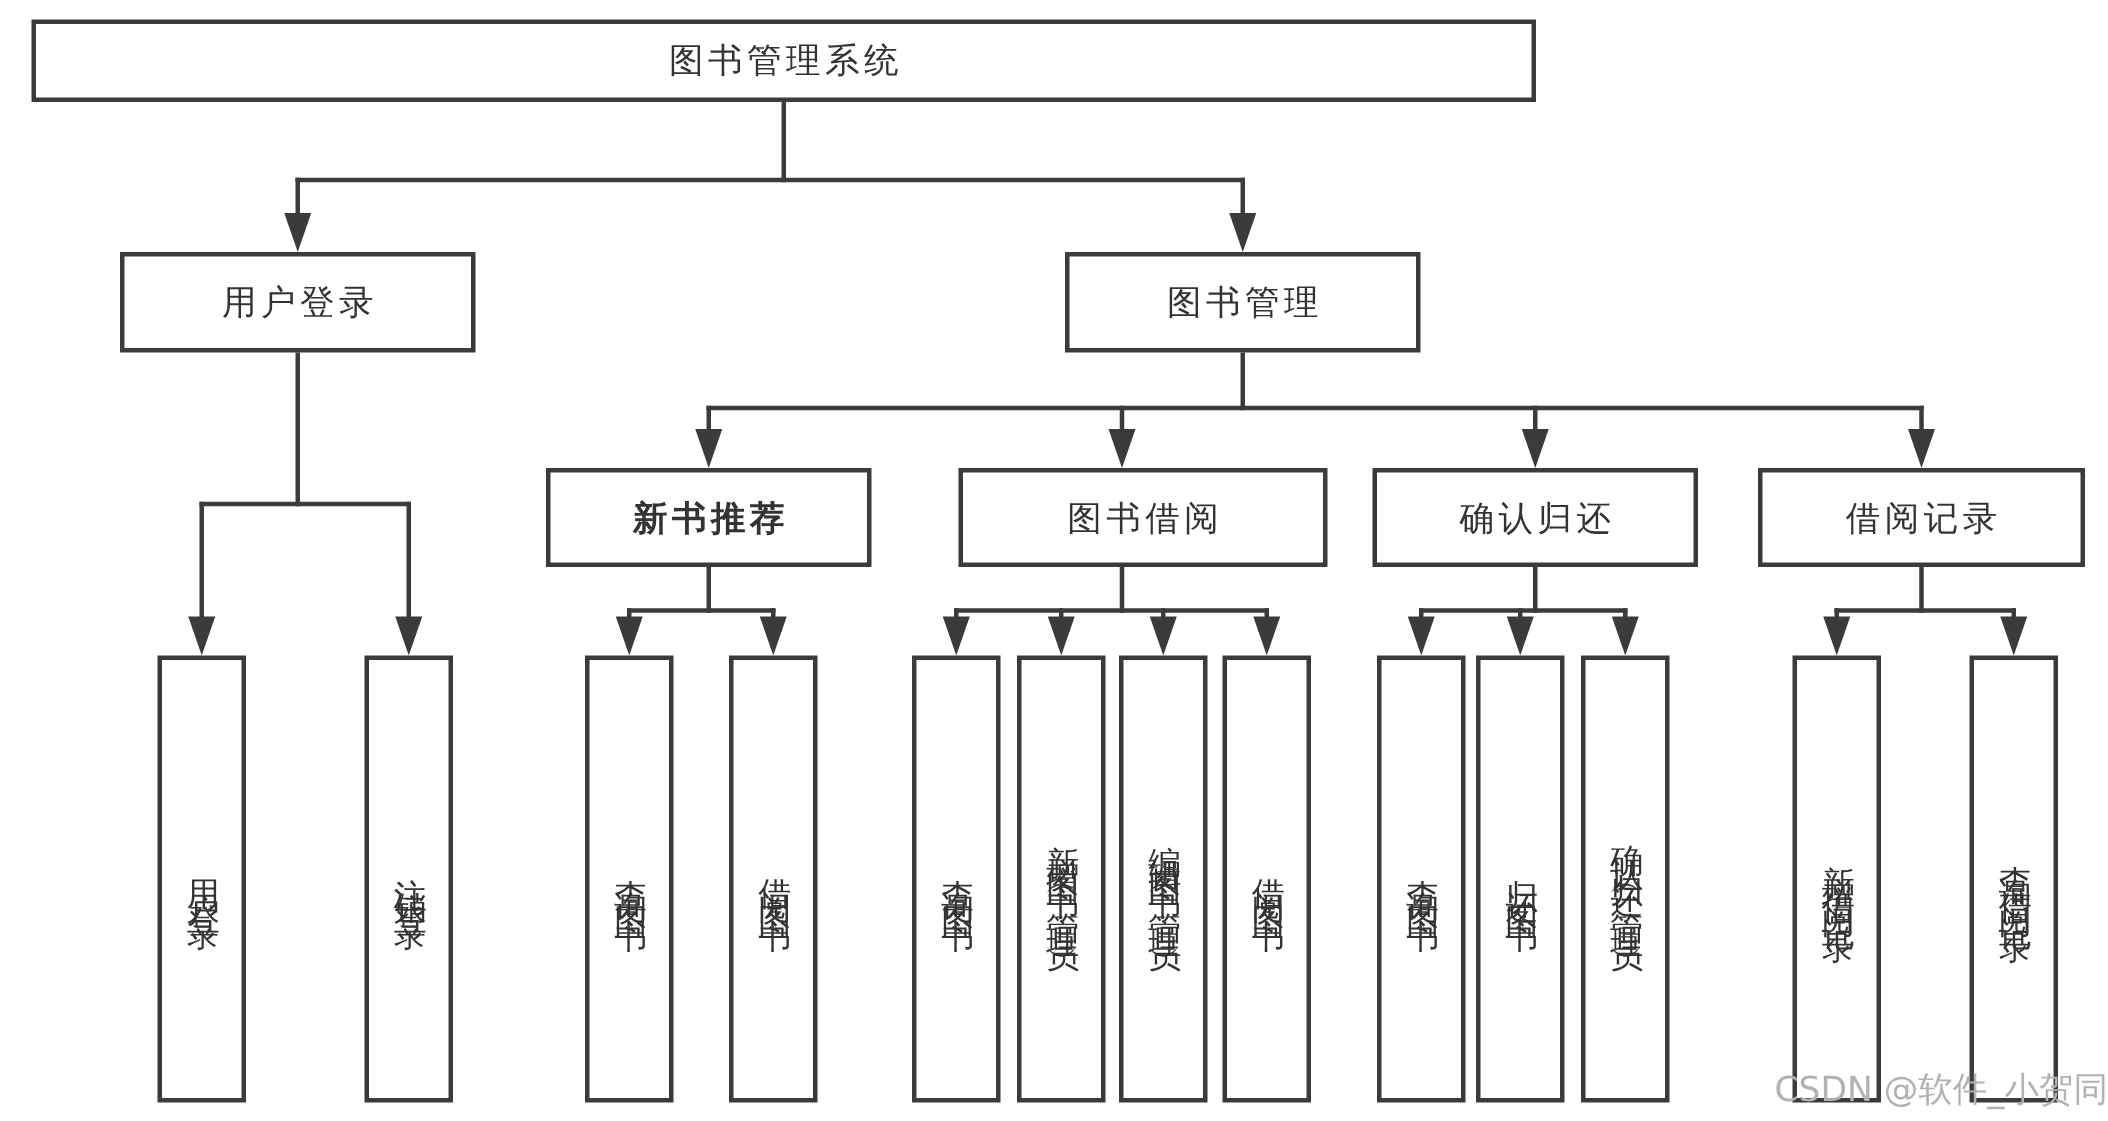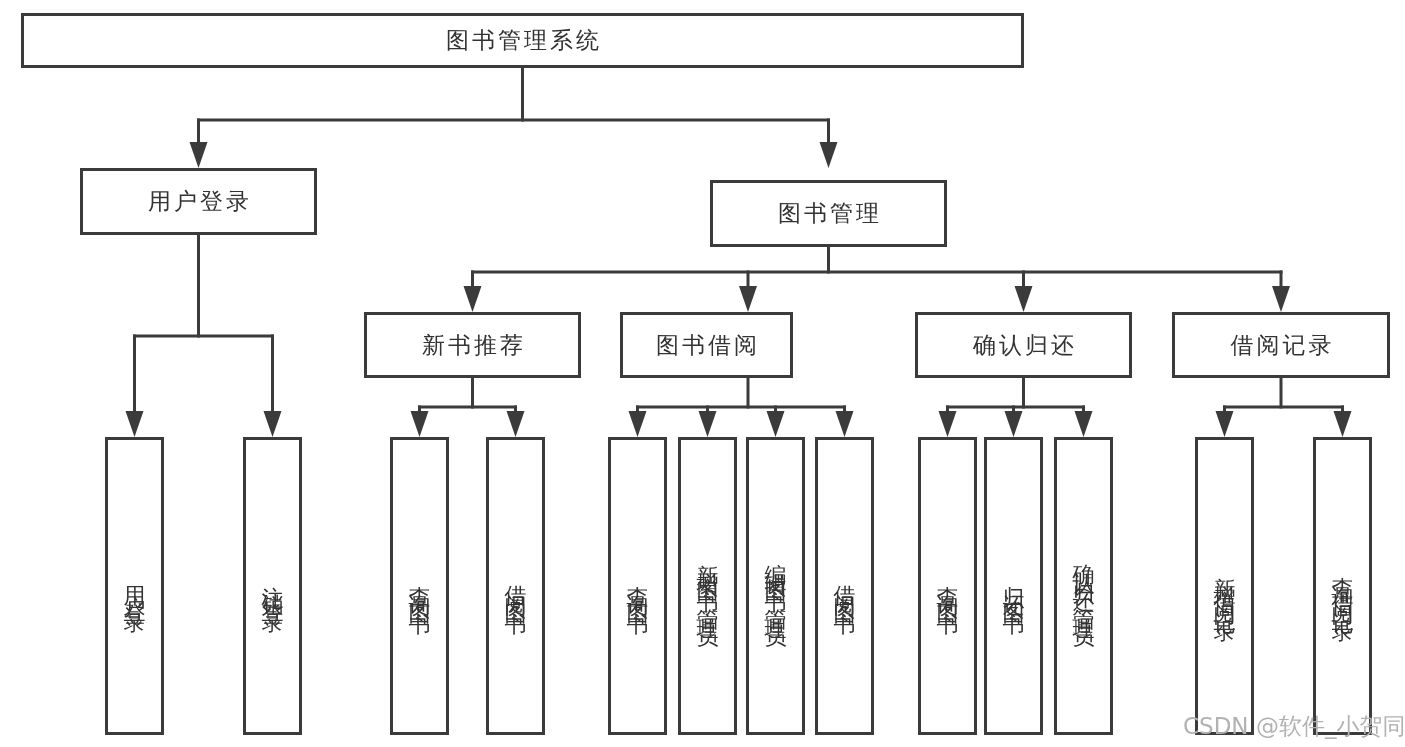--- a/index.html
+++ b/index.html
@@ -112,24 +112,24 @@
       <line x1="1224.5" y1="407" x2="1342.5" y2="407" stroke="#3b3b3b" stroke-width="3" stroke-linecap="square"></line>
       <line x1="1224.5" y1="407" x2="1224.5" y2="417" stroke="#3b3b3b" stroke-width="3" stroke-linecap="square"></line>
       <polygon points="1215.5,411 1233.5,411 1224.5,437" fill="#3b3b3b"></polygon>
       <line x1="1342.5" y1="407" x2="1342.5" y2="417" stroke="#3b3b3b" stroke-width="3" stroke-linecap="square"></line>
       <polygon points="1333.5,411 1351.5,411 1342.5,437" fill="#3b3b3b"></polygon>
     </svg>
 
   <div class="box hbox" style="left:21px; top:13px; width:1003px; height:55px;">图书管理系统</div>
 
   <div class="box hbox" style="left:80px; top:168px; width:237px; height:67px;">用户登录</div>
-  <div class="box hbox" style="left:710px; top:168px; width:237px; height:67px;margin-top:12px;">图书管理</div>
+  <div class="box hbox" style="left:710px; top:168px; width:237px; height:67px;">图书管理</div>
 
-  <div class="box hbox" style="left:364px; top:312px; width:217px; height:66px;">新书推荐</div>
-  <div class="box hbox" style="left:620px; top:312px; width:173px; height:66px;">图书借阅</div>
+  <div class="box hbox" style="left:364px; top:312px; width:217px; height:66px;font-weight:bold;">新书推荐</div>
+  <div class="box hbox" style="left:639px; top:312px; width:246px; height:66px;">图书借阅</div>
   <div class="box hbox" style="left:915px; top:312px; width:217px; height:66px;">确认归还</div>
   <div class="box hbox" style="left:1172px; top:312px; width:218px; height:66px;">借阅记录</div>
 
   <div class="box vbox" style="left:105px; top:437px; width:59px; height:298px;">用户登录</div>
   <div class="box vbox" style="left:243px; top:437px; width:59px; height:298px;">注销登录</div>
 
   <div class="box vbox" style="left:390px; top:437px; width:59px; height:298px;">查询图书</div>
   <div class="box vbox" style="left:486px; top:437px; width:59px; height:298px;">借阅图书</div>
 
   <div class="box vbox" style="left:608px; top:437px; width:59px; height:298px;">查询图书</div>

